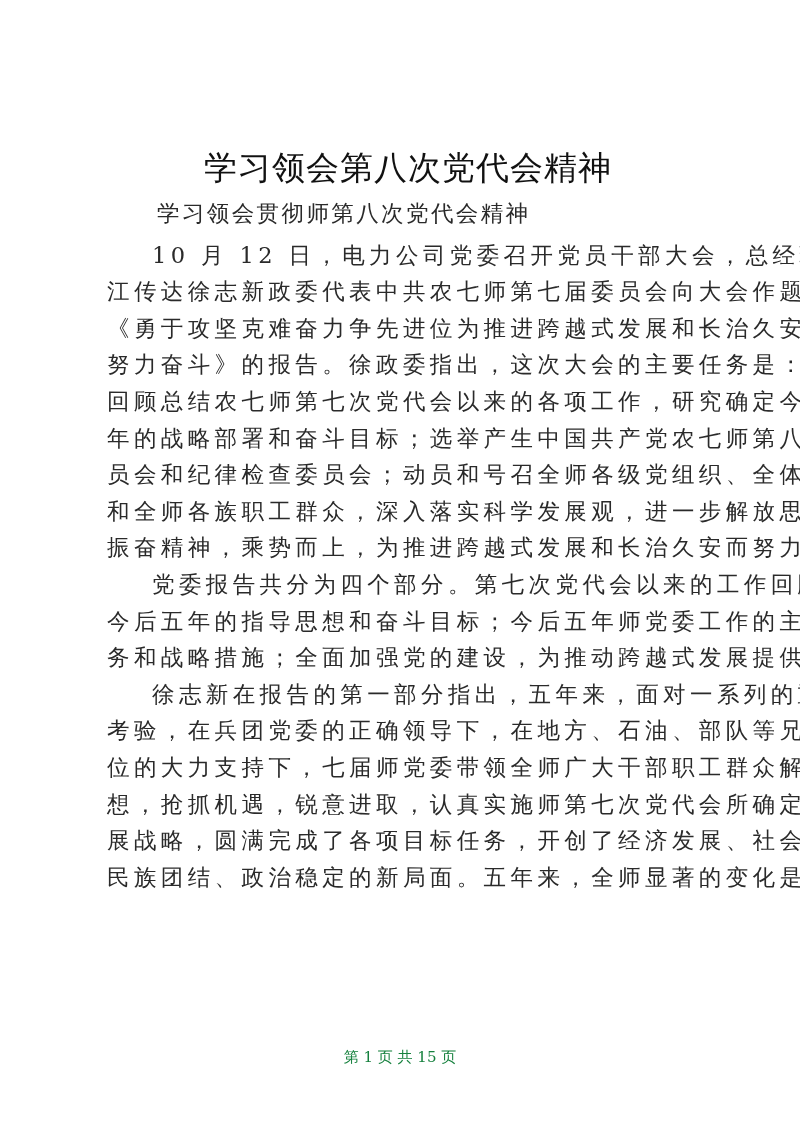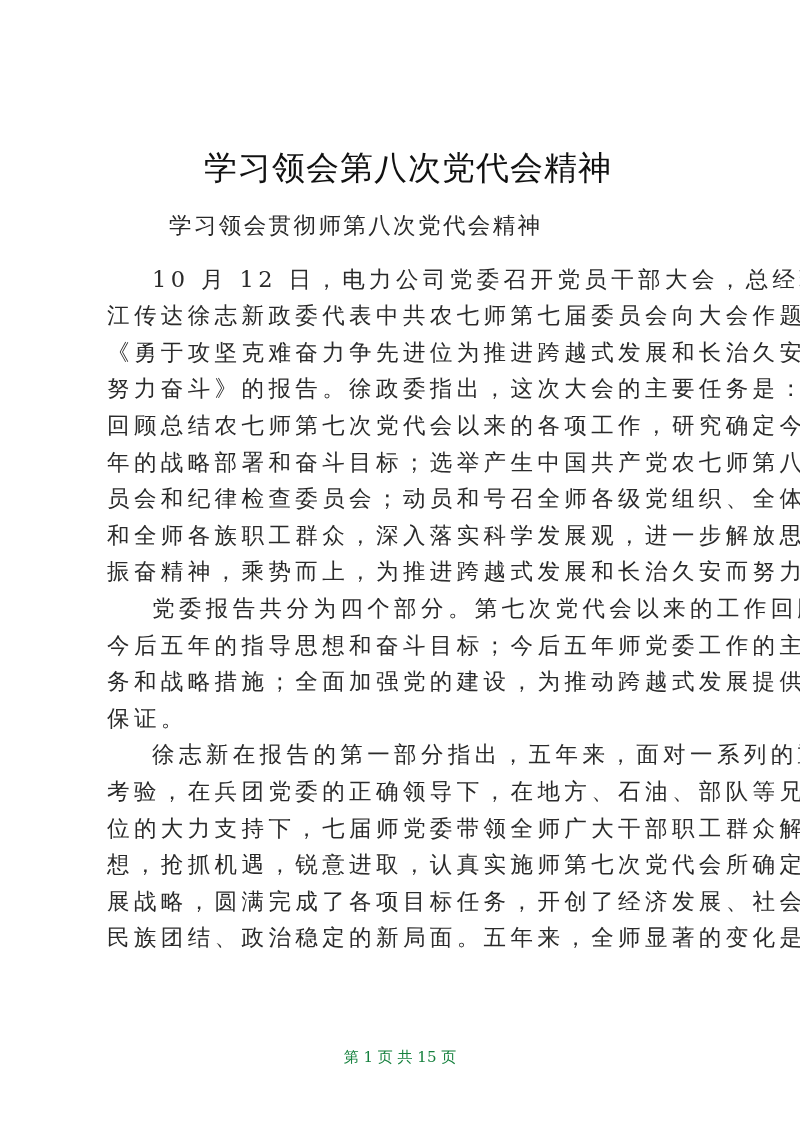--- a/index.html
+++ b/index.html
@@ -38,21 +38,21 @@
     .body {
       position: absolute;
       left: 107px;
       top: 190px;
       width: 596px;
       font-size: 22.5px;
       line-height: 36.6px;
       color: #2a2a2a;
     }
     .subtitle {
-      margin: 17px;
+      margin: 5px;
       text-indent: 45px;
       letter-spacing: 2.4px;
       white-space: nowrap;
     }
     .line {
       display: block;
       white-space: nowrap;
       letter-spacing: 4.4px;
       text-align: justify;
       text-align-last: justify;
@@ -97,21 +97,20 @@
       <span class="line">年的战略部署和奋斗目标；选举产生中国共产党农七师第八届委</span>
       <span class="line">员会和纪律检查委员会；动员和号召全师各级党组织、全体党员</span>
       <span class="line">和全师各族职工群众，深入落实科学发展观，进一步解放思想，</span>
       <span class="line">振奋精神，乘势而上，为推进跨越式发展和长治久安而努力奋斗。</span>
     </div>
 
     <div class="para">
       <span class="line indent">党委报告共分为四个部分。第七次党代会以来的工作回顾；</span>
       <span class="line">今后五年的指导思想和奋斗目标；今后五年师党委工作的主要任</span>
       <span class="line">务和战略措施；全面加强党的建设，为推动跨越式发展提供坚强</span>
-      <span class="line last">保证。</span>
     </div>
 
     <div class="para">
       <span class="line indent">徐志新在报告的第一部分指出，五年来，面对一系列的重大</span>
       <span class="line">考验，在兵团党委的正确领导下，在地方、石油、部队等兄弟单</span>
       <span class="line">位的大力支持下，七届师党委带领全师广大干部职工群众解放思</span>
       <span class="line">想，抢抓机遇，锐意进取，认真实施师第七次党代会所确定的发</span>
       <span class="line">展战略，圆满完成了各项目标任务，开创了经济发展、社会进步、</span>
       <span class="line">民族团结、政治稳定的新局面。五年来，全师显著的变化是综合</span>
     </div>

